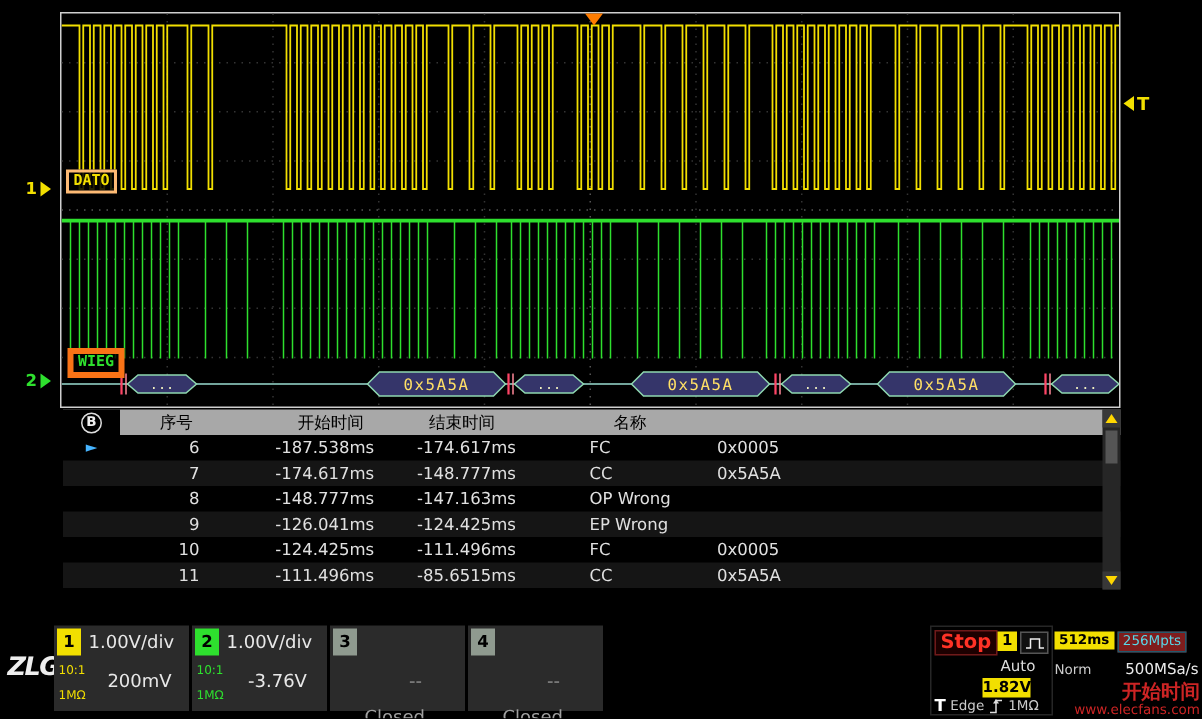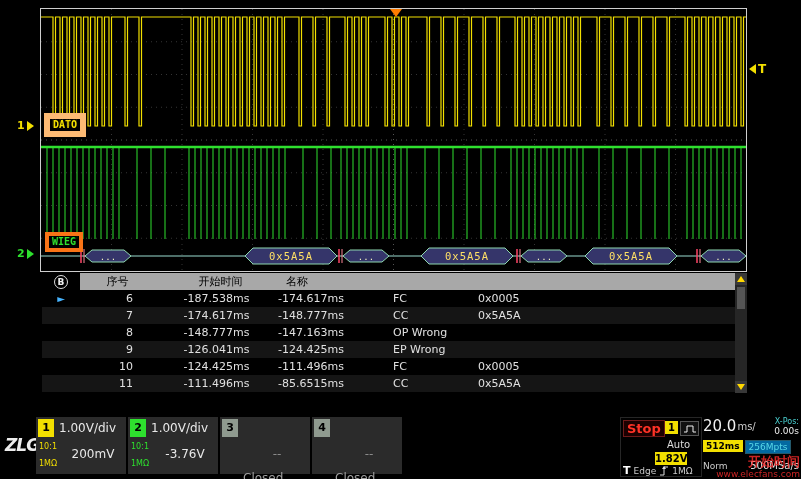--- a/index.html
+++ b/index.html
@@ -5,21 +5,21 @@
   html,body{margin:0;padding:0;background:#000;}
   .screen{position:relative;width:801px;height:479px;background:#000;overflow:hidden;
           font-family:"DejaVu Sans",sans-serif;}
 
   
   .plot{position:absolute;left:40px;top:8px;width:705px;height:262px;
         border:1px solid #cfcfcf;background:#000;}
   .plot svg{position:absolute;left:0;top:0;width:705px;height:262px;display:block;}
   .buslabel{position:absolute;font:bold 10px "DejaVu Sans Mono",monospace;
             padding:0 3px;background:rgba(0,0,0,.85);line-height:12px;}
-  .buslabel.ch1{left:3px;top:104px;color:#f2df00;border:6px solid #fdba74;}
+  .buslabel.ch1{left:3px;top:104px;color:#f2df00;border:2px solid #fdba74;}
   .buslabel.ch2{left:4px;top:223px;color:#2ee02e;border:4px solid #f97316;}
   .trig-pos{position:absolute;left:349px;top:0;width:0;height:0;
             border-left:6px solid transparent;border-right:6px solid transparent;
             border-top:8px solid #ff7c00;}
 
   .marker{position:absolute;display:flex;align-items:center;gap:2px;
           font:bold 11px "DejaVu Sans",sans-serif;}
   .marker .tri{width:0;height:0;display:inline-block;}
   .m1{left:17px;top:119px;color:#f2df00;}
   .m1 .tri{border-left:7px solid #f2df00;border-top:5px solid transparent;border-bottom:5px solid transparent;}
@@ -93,21 +93,21 @@
   .timeblock{position:absolute;left:703px;top:2px;width:96px;height:58px;}
   .tb-top{display:flex;justify-content:space-between;align-items:flex-start;}
   .tbscale{font-size:15px;color:#f0f0f0;}
   .tbunit{font-size:10px;color:#cfcfcf;margin-left:1px;flex-grow:1;padding-top:4px;}
   .xpos{display:block;text-align:right;}
   .xpos em{display:block;font-style:normal;font-size:8px;color:#49cfcf;line-height:9px;}
   .xpos b{display:block;font-weight:normal;font-size:9px;color:#eee;line-height:10px;}
   .tb-mid{margin-top:4px;display:flex;gap:2px;}
   .chip{height:12px;line-height:12px;padding:0 3px;font-size:9px;}
   .ychip{background:#f2df00;color:#000;font-weight:bold;}
-  .cchip{background:#0369a1;color:#58d8e8;border:1px solid #24596c;}
+  .cchip{background:#7f1d1d;color:#58d8e8;border:1px solid #24596c;}
   .tb-bot{margin-top:6px;display:flex;justify-content:space-between;align-items:center;
           font-size:9px;color:#ccc;}
   .tb-bot .rate{font-size:10px;color:#e8e8e8;}
 
   .watermark{position:absolute;right:1px;bottom:0;z-index:9;text-align:right;
              color:rgba(255,45,45,.8);pointer-events:none;line-height:14px;}
   .watermark .wm1{font-size:13px;font-weight:bold;}
   .watermark .wm2{font-size:9px;line-height:10px;}
 </style>
 </head>
@@ -260,20 +260,21 @@
     <span>T</span>
   </div>
 
   <div class="dtable">
     <div class="thead">
       <div class="cell c0">
         <span class="bcirc">B</span>
       </div>
       <div class="cell c1">序号</div>
       <div class="cell c2">开始时间</div>
+      <div class="cell c3">结束时间</div>
       <div class="cell c4">名称</div>
     </div>
     <div id="rows">
         <div class="trow">
           <div class="cell c0">►</div>
           <div class="cell c1">6</div>
           <div class="cell c2">-187.538ms</div>
           <div class="cell c3">-174.617ms</div>
           <div class="cell c4">FC</div>
           <div class="cell c5">0x0005</div>
@@ -377,28 +378,20 @@
         <span>Edge</span>
         <svg width="10" height="11" viewBox="0 0 10 11">
             <path d="M1 10 H5 V2 H9" stroke="#ddd" stroke-width="1" fill="none"></path>
             <polygon points="3,4 7,4 5,1" fill="#ddd"></polygon>
           </svg>
         <span>1MΩ</span>
       </div>
     </div>
 
     <div class="timeblock">
-      <div class="tb-top">
-        <span class="tbscale">20.0</span>
-        <span class="tbunit">ms/</span>
-        <span class="xpos">
-          <em>X-Pos:</em>
-          <b>0.00s</b>
-        </span>
-      </div>
       <div class="tb-mid">
         <span class="chip ychip">512ms</span>
         <span class="chip cchip">256Mpts</span>
       </div>
       <div class="tb-bot">
         <span>Norm</span>
         <span class="rate">500MSa/s</span>
       </div>
     </div>
   </div>

